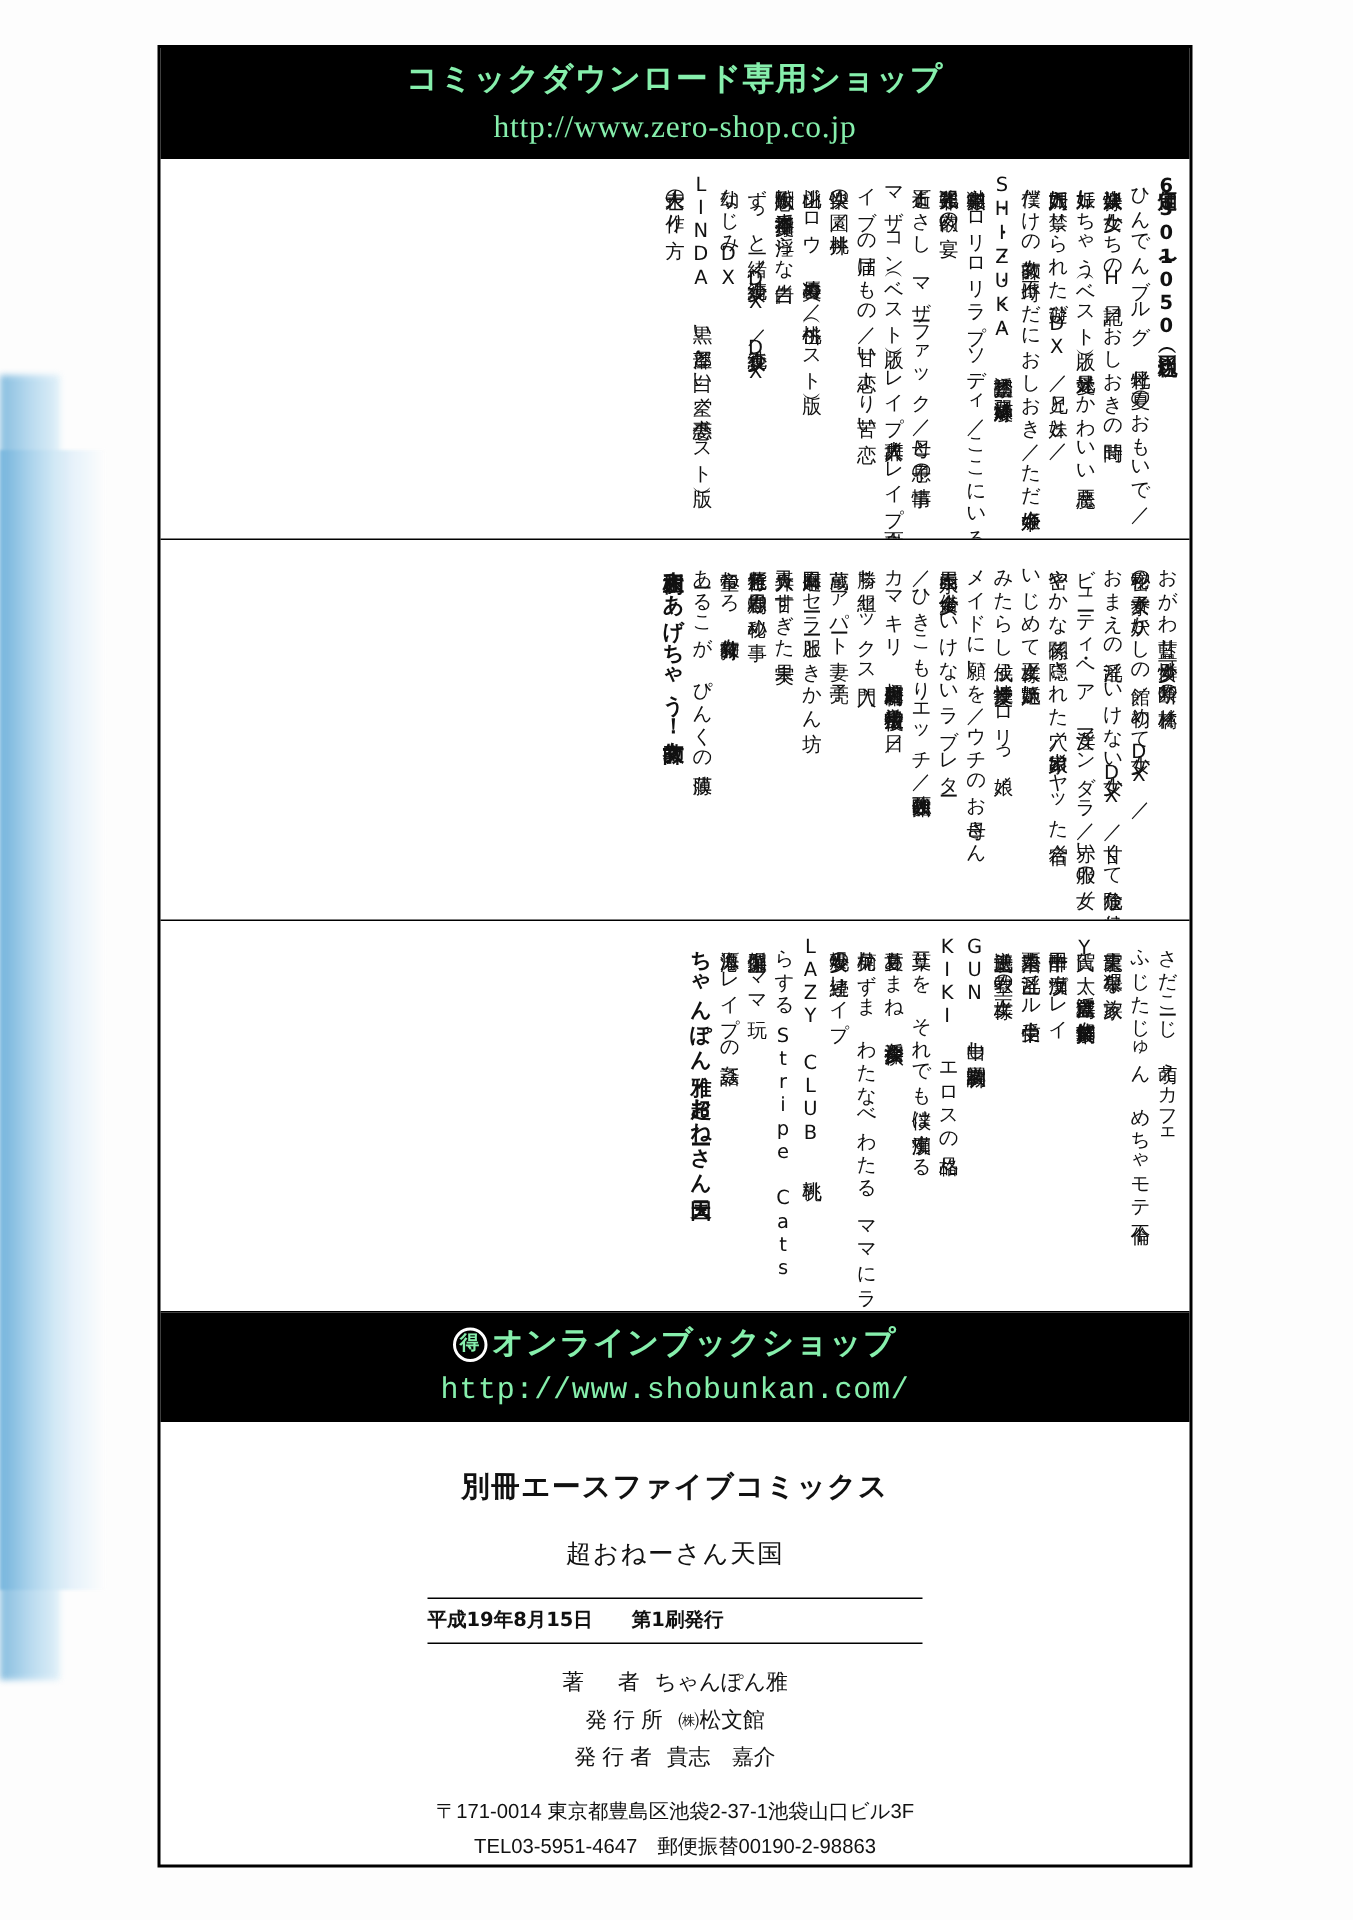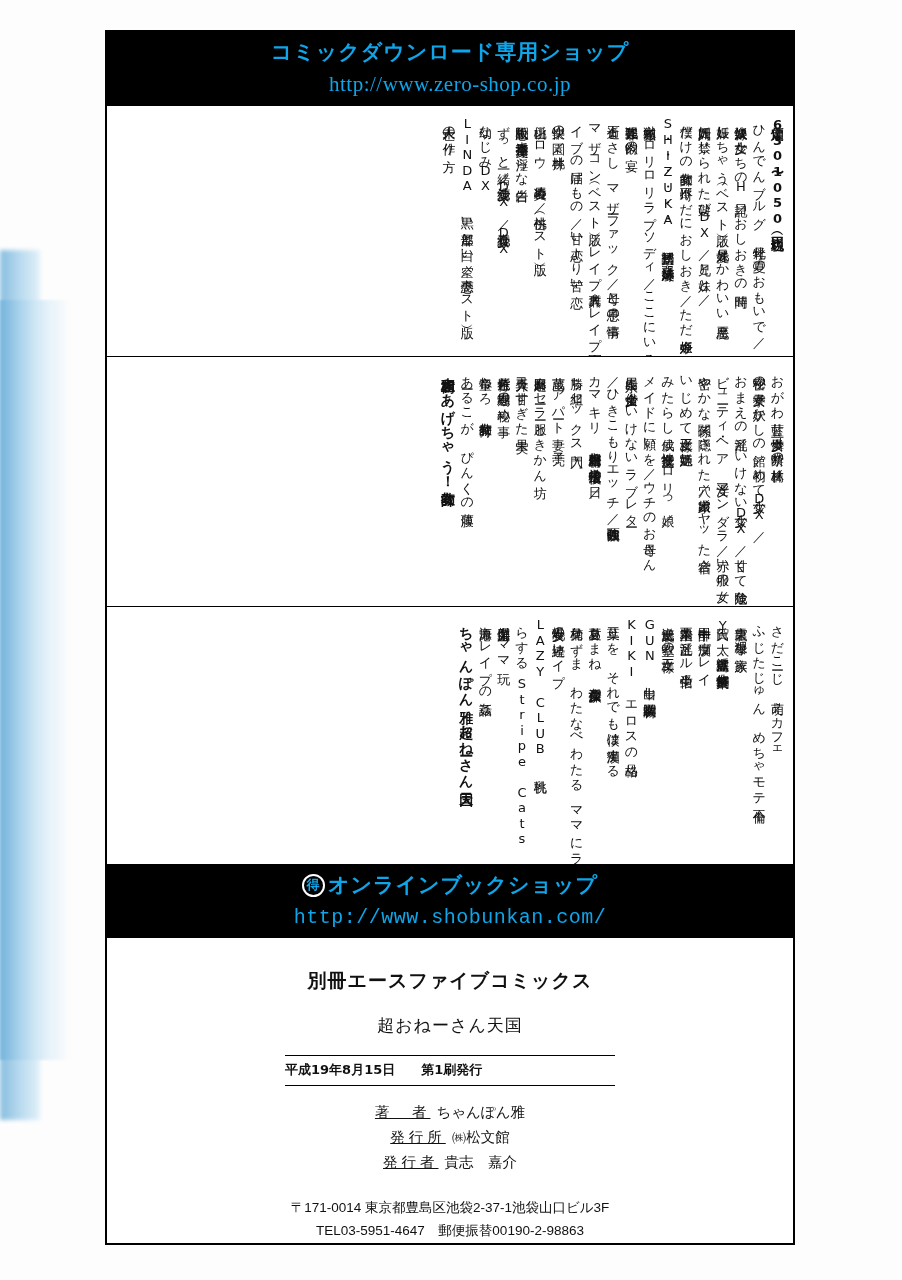--- a/index.html
+++ b/index.html
@@ -51,21 +51,21 @@
     height: 1215px;
     border: 2px solid #000;
     background: #fff;
     box-sizing: border-box;
     display: flex;
     flex-direction: column;
   }
 
   .banner {
     background: #000;
-    color: #0ea5e9;
+    color: #86efac;
     text-align: center;
     padding: 6px 0 9px 0;
     flex: 0 0 auto;
   }
   .banner .bn-title {
     font-family: "DejaVu Sans", sans-serif;
     font-size: 21px;
     font-weight: bold;
     letter-spacing: 1px;
     line-height: 1.4;
@@ -160,24 +160,23 @@
     font-weight: bold;
   }
   .pub-lines {
     margin-top: 14px;
     font-size: 14.5px;
     line-height: 1.75;
   }
   .pub-lines .lbl {
     letter-spacing: 4px;
     margin-right: 6px;
-    text-decoration: underline;
   }
   .pub-small {
-    margin-top: 20px;
+    margin-top: 10px;
     font-size: 13.5px;
     line-height: 1.75;
     font-family: "Liberation Sans", sans-serif;
   }
 </style>
 </head>
 <body>
 
 <div class="page">
   <div class="bluewash"></div>

